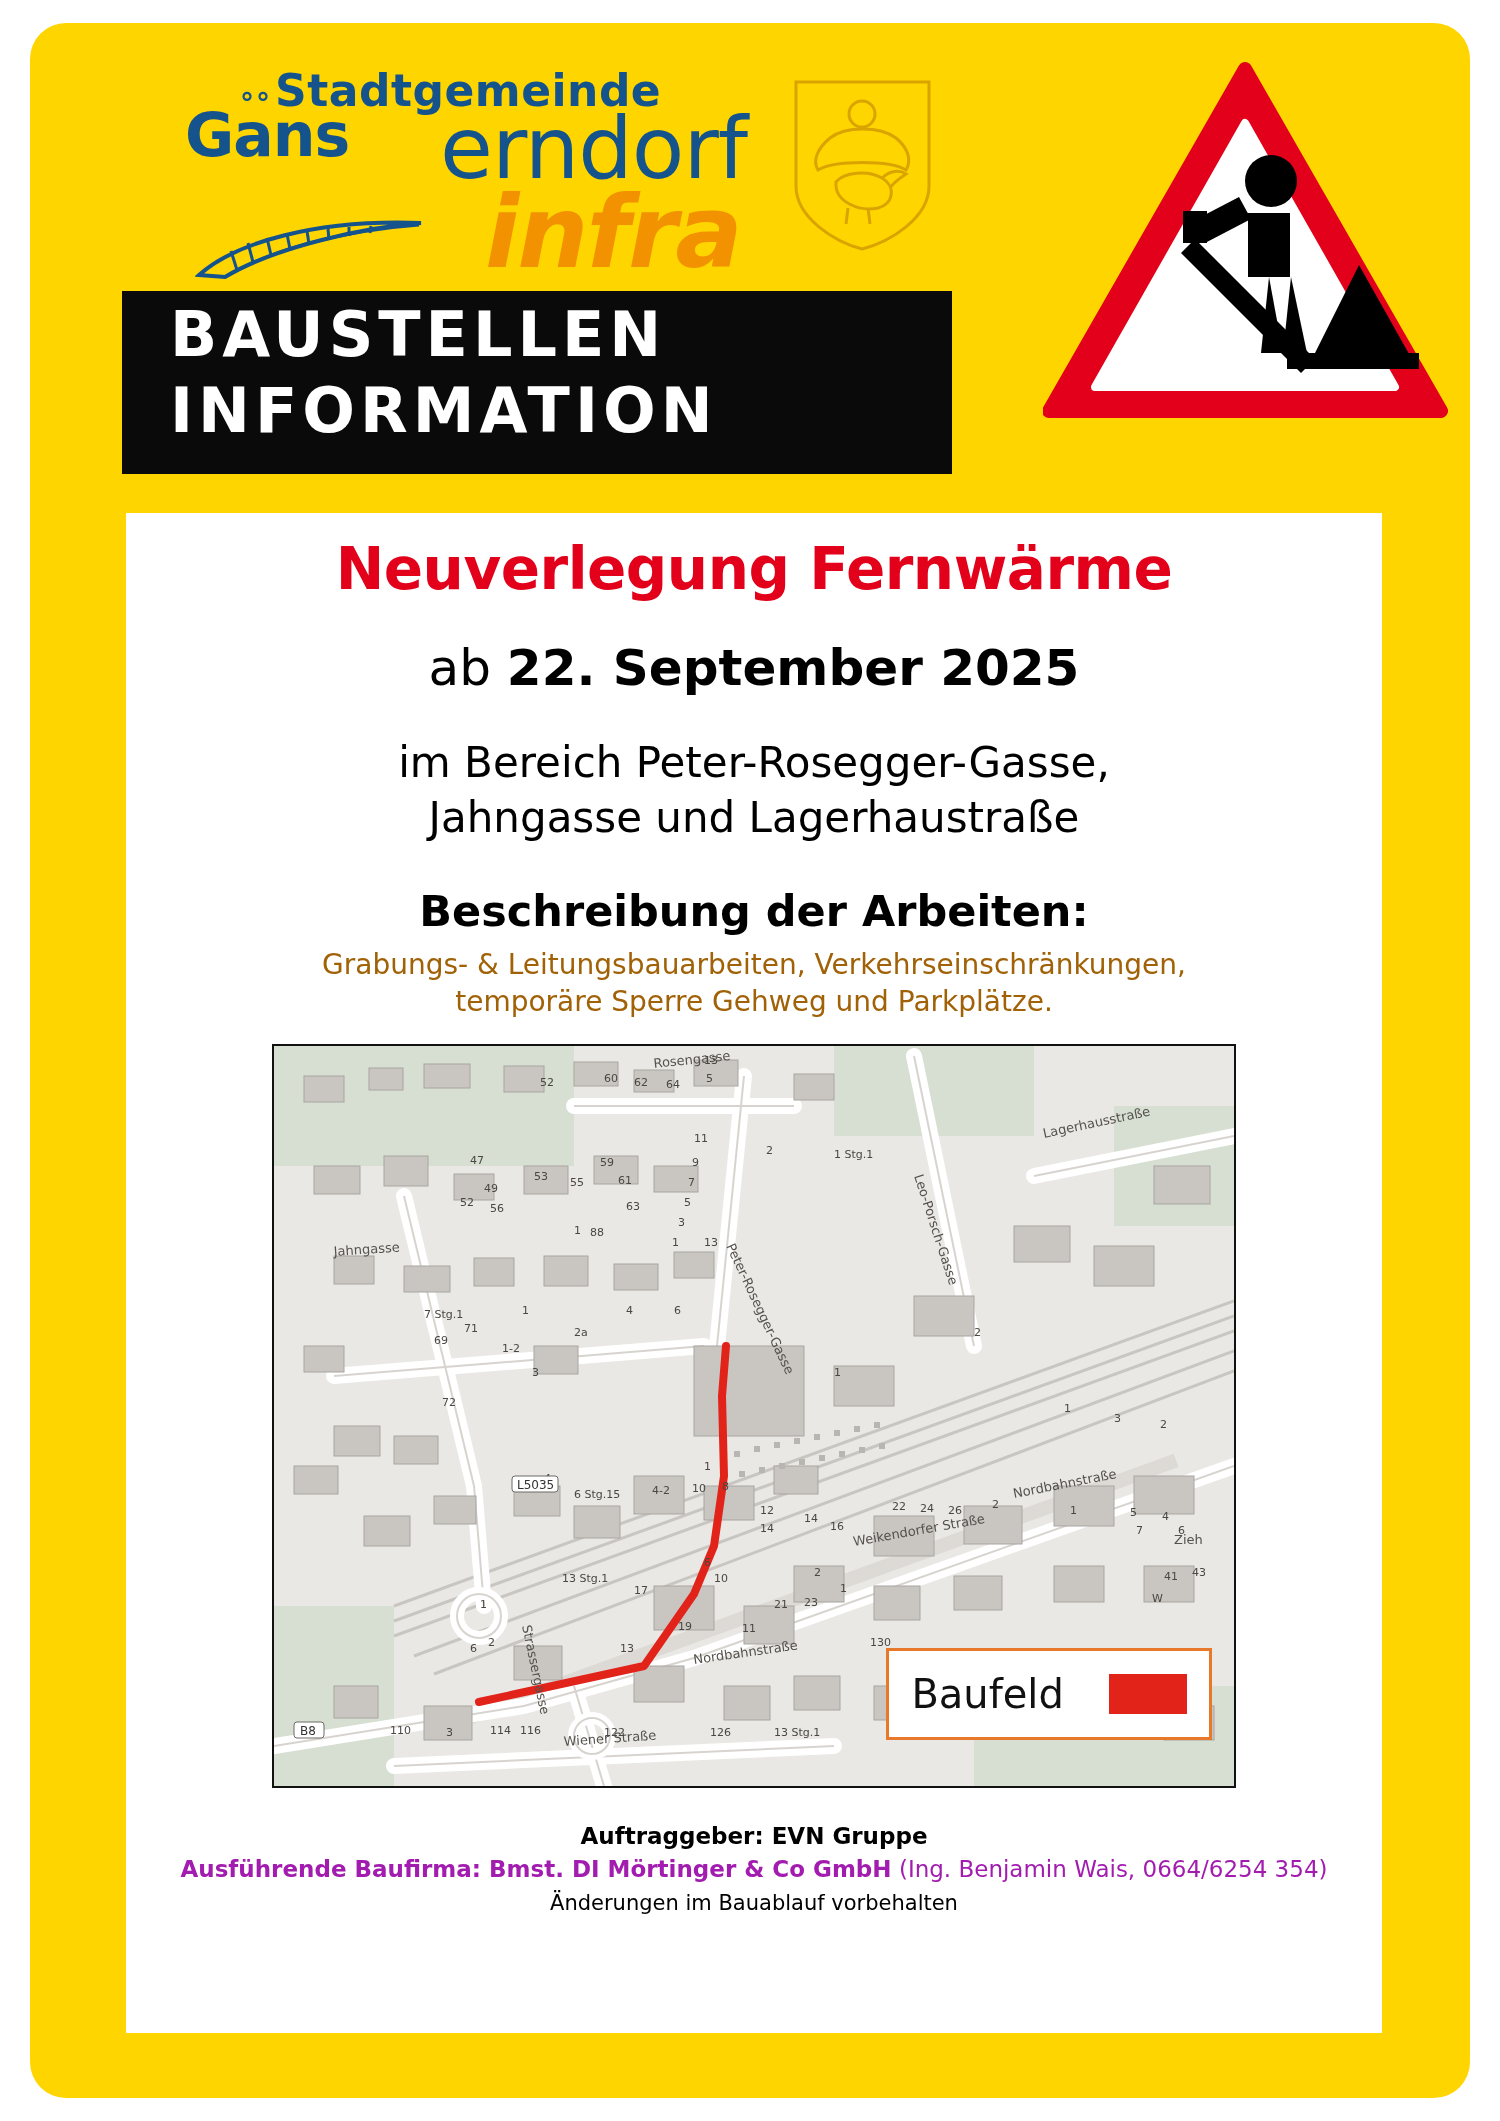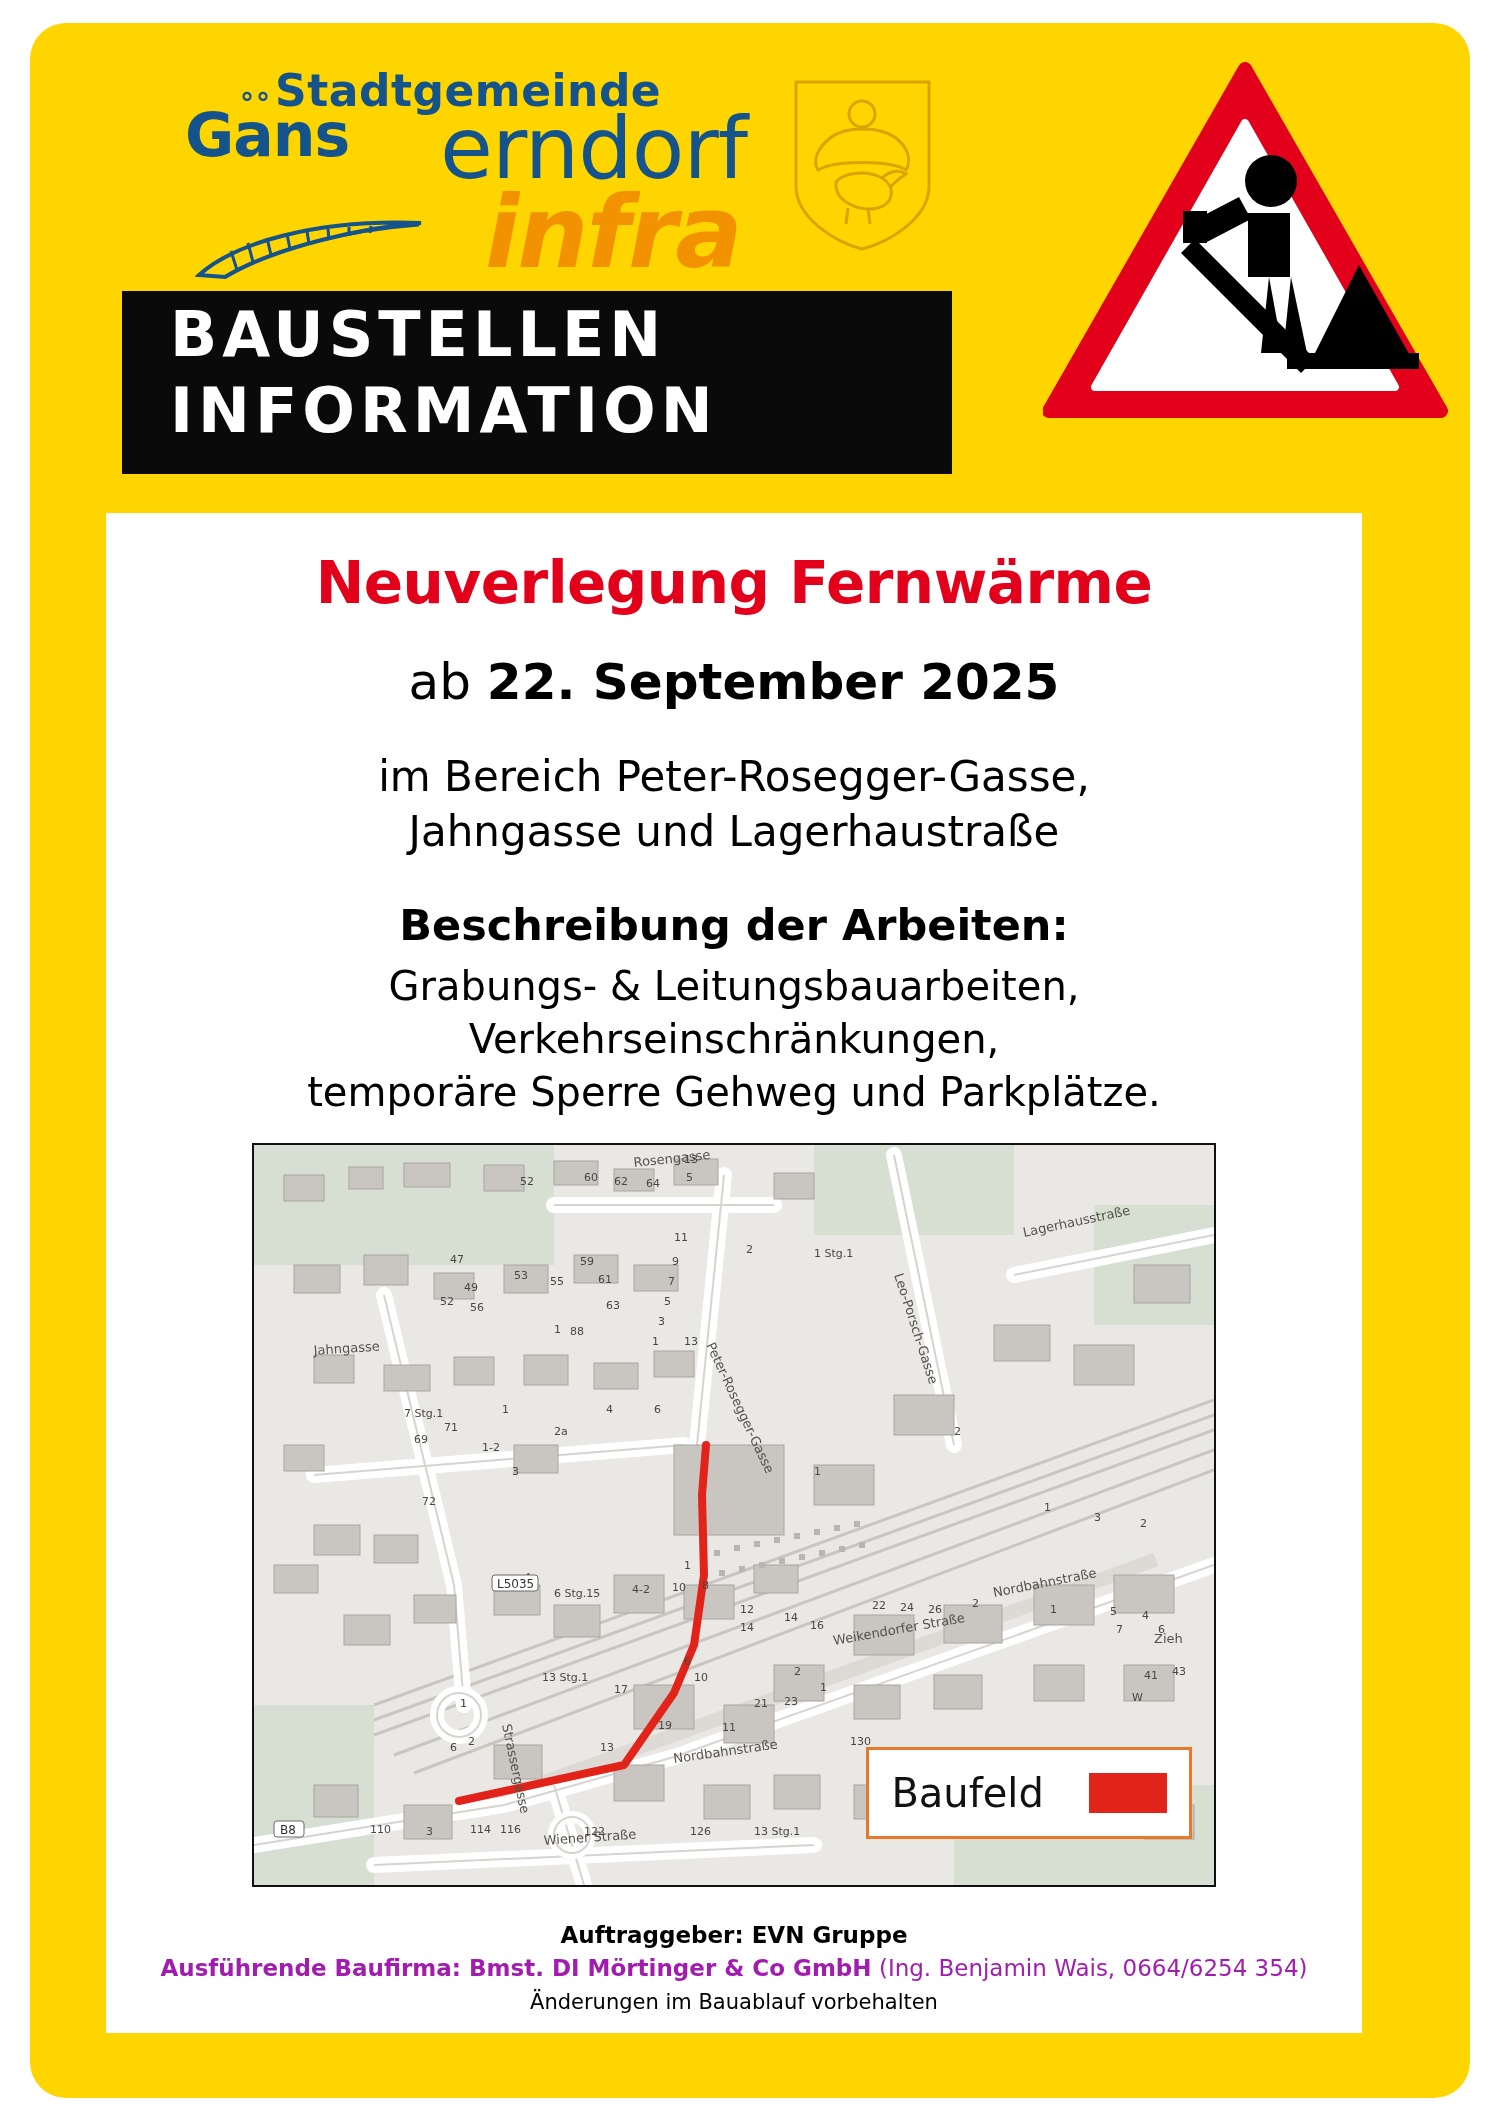--- a/index.html
+++ b/index.html
@@ -117,27 +117,27 @@
   .titlebar .line {
     color: #ffffff;
     font-size: 62px;
     font-weight: bold;
     letter-spacing: 5px;
     line-height: 1.22;
   }
   
   .sheet {
     position: absolute;
-    left: 76px;
+    left: 96px;
     top: 490px;
     width: 1256px;
     height: 1520px;
     background: #ffffff;
     box-sizing: border-box;
-    padding: 18px 26px 10px 26px;
+    padding: 4px 26px 10px 26px;
     text-align: center;
   }
   .headline {
     color: #E2001A;
     font-size: 58px;
     font-weight: bold;
     margin: 18px 0 0 0;
     letter-spacing: -0.5px;
   }
   .date-line {
@@ -152,24 +152,24 @@
     margin: 38px 0 0 0;
     color: #000;
   }
   .desc-title {
     font-size: 43px;
     font-weight: bold;
     margin: 40px 0 0 0;
     color: #000;
   }
   .desc-body {
-    font-size: 40px;
+    font-size: 28px;
     line-height: 1.33;
     margin: 10px 0 0 0;
-    color: #000000;
+    color: #a16207;
   }
   
   .map-wrap {
     position: relative;
     width: 960px;
     height: 740px;
     margin: 24px auto 0 auto;
     border: 2px solid #111;
     background: #E9E7E4;
     overflow: hidden;

